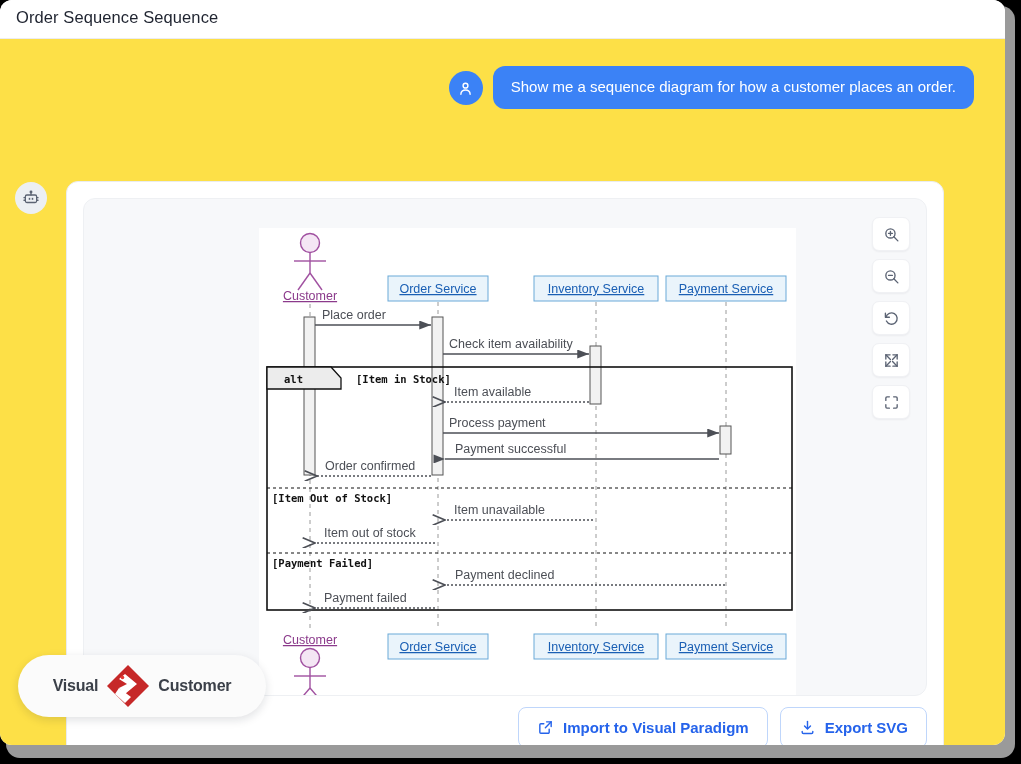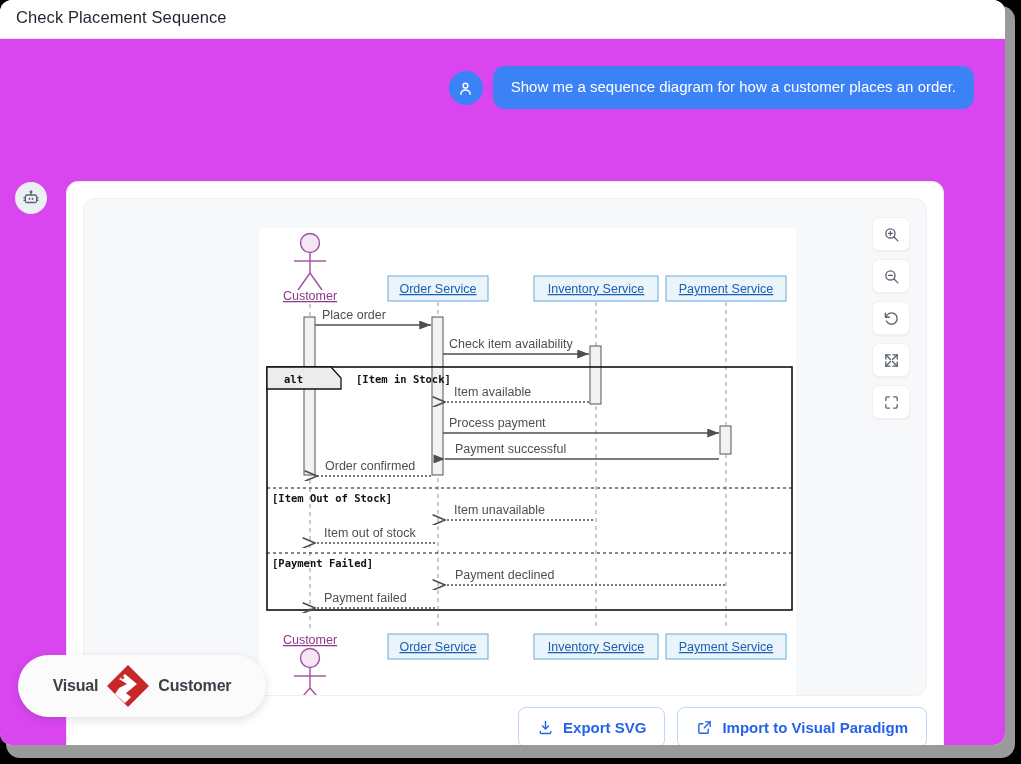--- a/index.html
+++ b/index.html
@@ -27,21 +27,21 @@
     background:#ffffff; border-bottom:1px solid #ececf0;
   }
   .title-text {
     position:absolute; left:16px; top:8px;
     font-size:16.5px; color:#1f2430; letter-spacing:.1px;
   }
 
   
   .body-area {
     position:absolute; left:0; top:39px; width:1005px; height:706px;
-    background:#d946ef;
+    background:#fde047;
   }
 
   
   .user-row {
     position:absolute; right:31px; top:27px;
     display:flex; align-items:flex-start; gap:10px;
   }
   .user-avatar {
     width:34px; height:34px; border-radius:50%;
     background:#3b82f6; display:flex; align-items:center; justify-content:center;
@@ -124,21 +124,21 @@
 </style>
 </head>
 <body>
 
 <div id="root">
   <div class="frame-shadow"></div>
 
   <div class="window">
 
     <div class="titlebar">
-      <div class="title-text">Check Placement Sequence</div>
+      <div class="title-text">Order Sequence Sequence</div>
     </div>
 
     <div class="body-area">
 
       <div class="user-row">
         <div class="user-avatar">
           <svg width="17" height="17" viewBox="0 0 24 24" fill="none" stroke="#ffffff" stroke-width="2" stroke-linecap="round" stroke-linejoin="round">
             <circle cx="12" cy="8" r="3.4"></circle>
             <path d="M5.5 20c0-3.6 2.9-6 6.5-6s6.5 2.4 6.5 6"></path>
           </svg>
@@ -331,33 +331,33 @@
                 <path d="M20 15v3.4a1.6 1.6 0 0 1-1.6 1.6H15"></path>
                 <path d="M9 20H5.6A1.6 1.6 0 0 1 4 18.4V15"></path>
               </svg>
             </div>
           </div>
         </div>
 
         <div class="footer">
           <div class="fbtn">
             <svg width="17" height="17" viewBox="0 0 24 24" fill="none" stroke="#2563eb" stroke-width="2" stroke-linecap="round" stroke-linejoin="round">
+              <path d="M13.5 4H20v6.5"></path>
+                <path d="M20 4l-8.2 8.2"></path>
+              <path d="M17.2 14.4v4.2A1.4 1.4 0 0 1 15.8 20H5.4A1.4 1.4 0 0 1 4 18.6V8.2a1.4 1.4 0 0 1 1.4-1.4h4.2"></path>
+            </svg>
+            <span>Import to Visual Paradigm</span>
+          </div>
+          <div class="fbtn">
+            <svg width="17" height="17" viewBox="0 0 24 24" fill="none" stroke="#2563eb" stroke-width="2" stroke-linecap="round" stroke-linejoin="round">
               <path d="M12 3.5v10"></path>
                 <path d="M7.8 9.8L12 14l4.2-4.2"></path>
               <path d="M4.5 17.5v1.2a1.8 1.8 0 0 0 1.8 1.8h11.4a1.8 1.8 0 0 0 1.8-1.8v-1.2"></path>
             </svg>
             <span>Export SVG</span>
-          </div>
-          <div class="fbtn">
-            <svg width="17" height="17" viewBox="0 0 24 24" fill="none" stroke="#2563eb" stroke-width="2" stroke-linecap="round" stroke-linejoin="round">
-              <path d="M13.5 4H20v6.5"></path>
-                <path d="M20 4l-8.2 8.2"></path>
-              <path d="M17.2 14.4v4.2A1.4 1.4 0 0 1 15.8 20H5.4A1.4 1.4 0 0 1 4 18.6V8.2a1.4 1.4 0 0 1 1.4-1.4h4.2"></path>
-            </svg>
-            <span>Import to Visual Paradigm</span>
           </div>
         </div>
       </div>
     </div>
 
     <div class="vp-pill">
       <span class="vp-word">Visual</span>
       <svg width="52" height="52" viewBox="0 0 52 52">
         <g transform="translate(26,26)">
           <path d="M0,-21 L21,0 L0,21 L-21,0 Z" fill="#c62828"></path>

